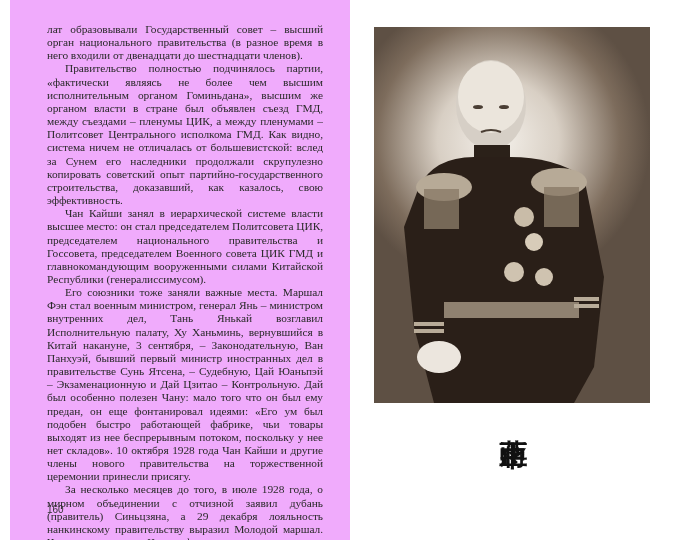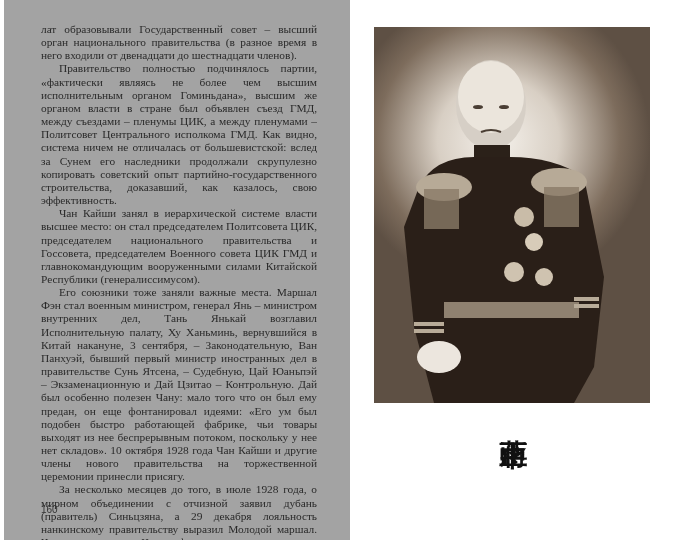--- a/index.html
+++ b/index.html
@@ -2,21 +2,21 @@
 <html><head>
 <meta charset="utf-8">
 <style>
   html, body { margin: 0; padding: 0; }
   body {
     width: 693px; height: 540px; background: #ffffff; overflow: hidden;
     position: relative; font-family: "Liberation Serif", "DejaVu Serif", serif; color: #222;
   }
   .spread { position: absolute; inset: 0; }
   .page-left {
-    position: absolute; left: 4px; top: 0; width: 350px; height: 540px; background: #a3a3a3;
+    position: absolute; left: 10px; top: 0; width: 350px; height: 540px; background: #f0abfc;
   }
   .page-right {
     position: absolute; left: 350px; top: 0; width: 343px; height: 540px; background: #ffffff;
   }
   .text-col {
     position: absolute; left: 37px; top: 23px; width: 276px;
     font-size: 11.4px; line-height: 13.15px; text-align: justify; color: #2a2a2a;
     letter-spacing: -0.05px;
   }
   .text-col p { margin: 0; text-indent: 0; }

